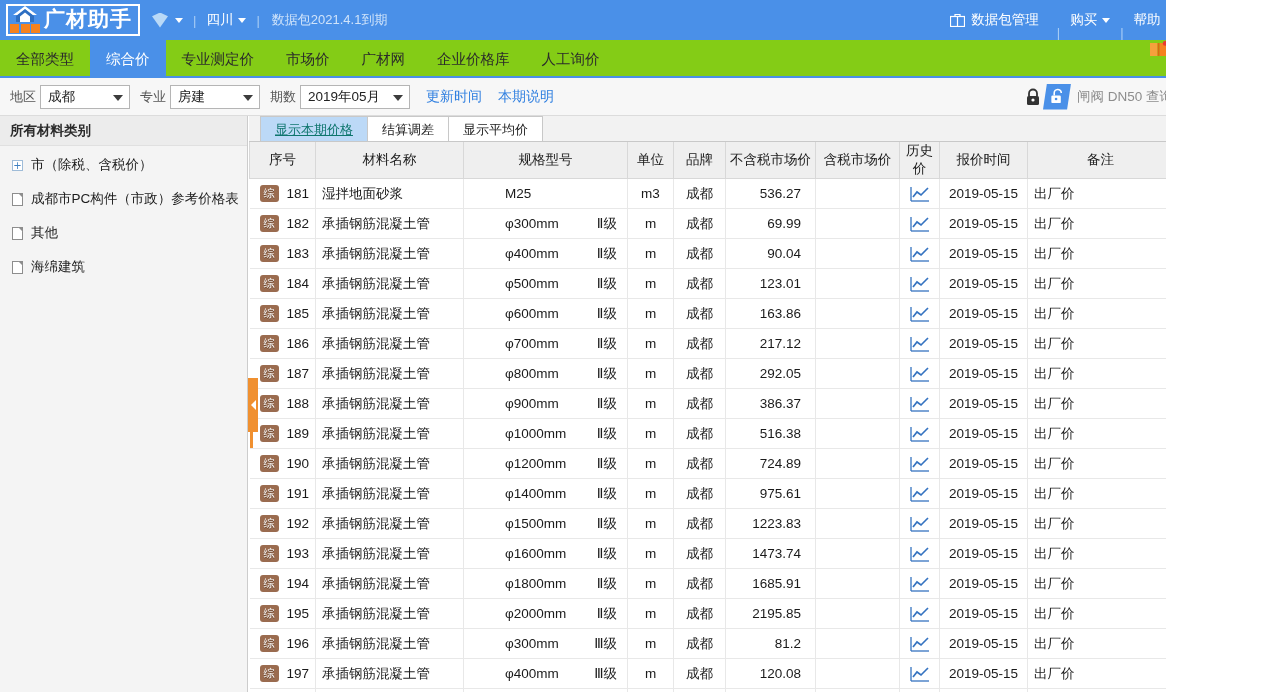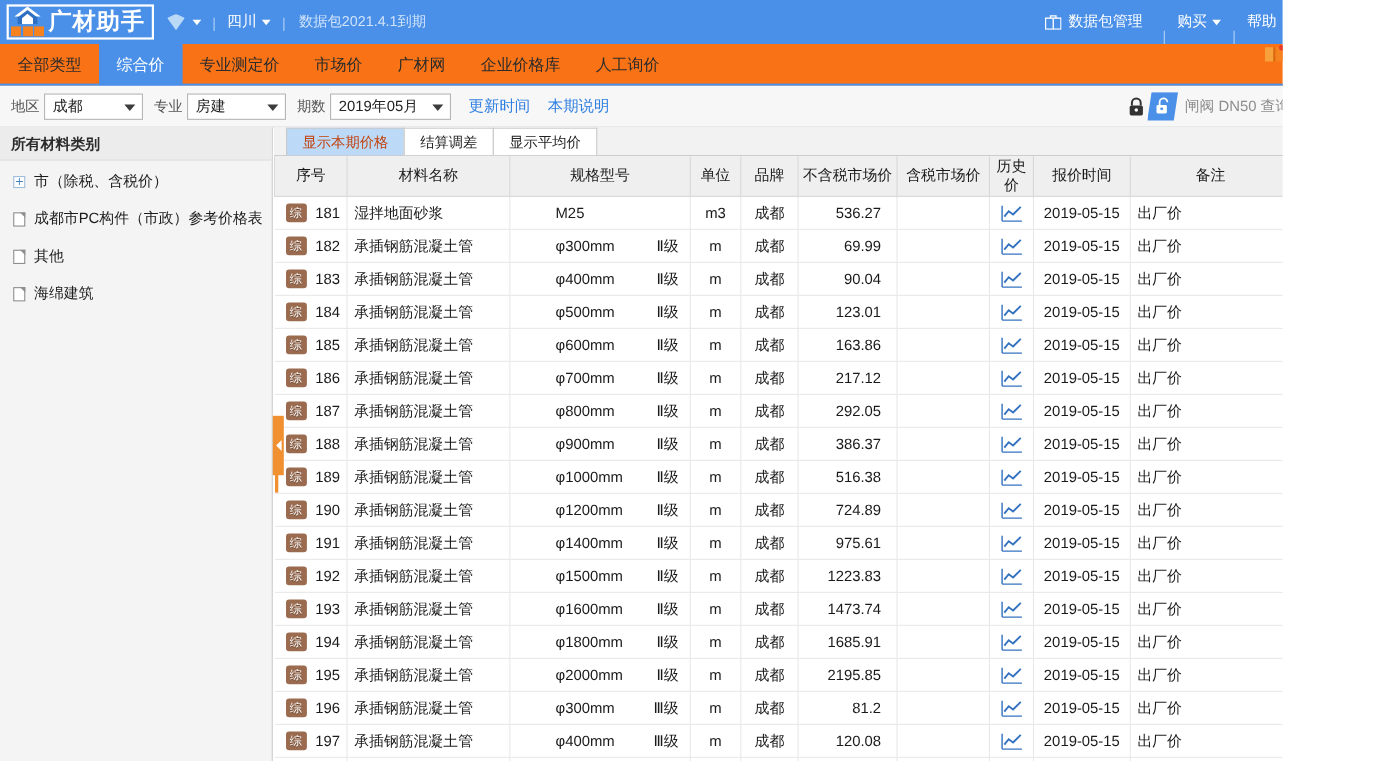--- a/index.html
+++ b/index.html
@@ -59,21 +59,21 @@
   .win-btn {
     color:#fff; width: 26px; height: 40px; display:flex; align-items:center; justify-content:center;
     font-size: 15px;
   }
   .win-min-bar { width: 13px; height: 2px; background: #fff; }
   .win-max-sq { width: 13px; height: 13px; border: 2px solid #fff; }
 
   
   .navbar {
     position: absolute; left: 0; top: 40px; width: 1273px; height: 38px;
-    background: #f97316;
+    background: #84cc16;
     display: flex; align-items: stretch;
     border-bottom: 2px solid #4a90e8;
   }
   .nav-tab {
     display: flex; align-items: center; justify-content: center;
     padding: 0 16px; font-size: 14.5px; color: #2b2b2b; height: 38px;
     white-space: nowrap;
   }
   .nav-tab.active { background: #4a90e8; color: #ffffff; justify-content: center; }
   .nav-right { margin-left: auto; display: flex; align-items: flex-start; padding-right: 0px; position: relative; }
@@ -181,21 +181,21 @@
   }
   .tabstrip {
     height: 26px; background: #f2f2f2; display: flex; align-items: flex-end;
     border-bottom: 1px solid #c8c8c8; padding-left: 11px;
   }
   .dtab {
     height: 25px; line-height: 25px; padding: 0 14px; font-size: 13px;
     border: 1px solid #c8c8c8; border-bottom: none; background: #ffffff;
     color: #222; margin-right: -1px; white-space: nowrap;
   }
-  .dtab.active { background: #bcd9f7; color: #c2410c; }
+  .dtab.active { background: #bcd9f7; color: #0f766e; text-decoration: underline; }
 
   
   .tablewrap { width: 1024px; height: 550px; overflow: hidden; position: relative; }
   table.grid { border-collapse: collapse; table-layout: fixed; width: 910px; }
   table.grid th {
     background: #efefef; border: 1px solid #d8d8d8; border-top: none;
     height: 28px; font-size: 13.5px; font-weight: normal; color: #1a1a1a;
     text-align: center;
   }
   table.grid td {

